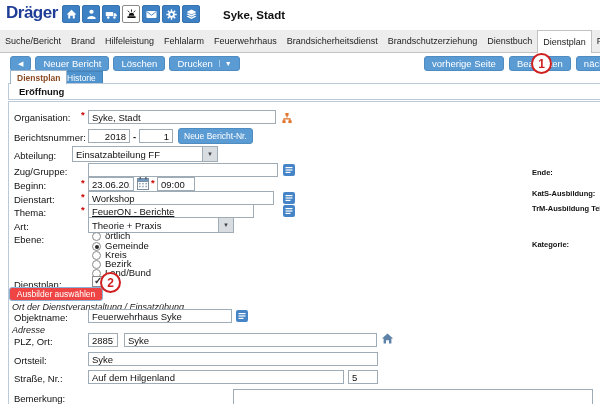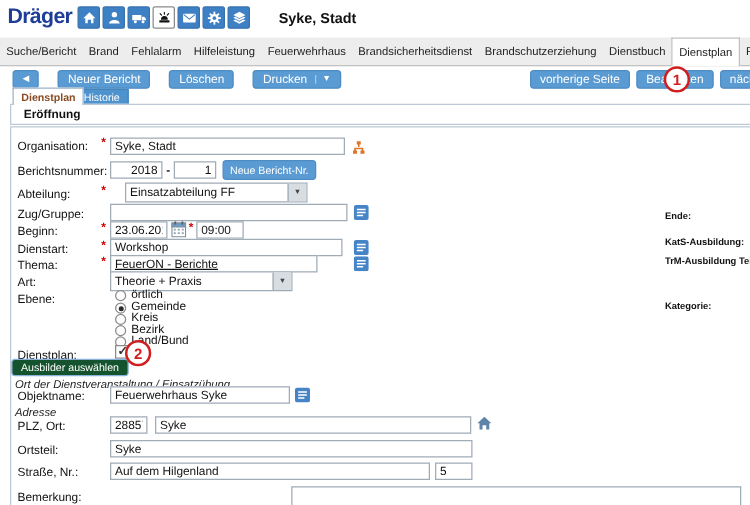--- a/index.html
+++ b/index.html
@@ -15,22 +15,22 @@
   .ptitle{position:absolute;left:223px;top:9px;font-size:11.5px;font-weight:bold;}
   
   .navbar{position:absolute;left:0;top:30px;width:600px;height:22px;background:#ededed;
           border-bottom:1px solid #c2c2c2;display:flex;align-items:stretch;box-sizing:content-box;}
   .tab{padding:0 5px;font-size:9px;display:flex;align-items:center;white-space:nowrap;color:#222;}
   .tab.active{background:#fff;border:1px solid #c2c2c2;border-bottom:0;margin-bottom:-1px;z-index:2;}
   
   .btn{height:15px;background:#5b9bd3;border:1px solid #4e8cc2;border-radius:3px;color:#fff;
        font-size:9.5px;font-family:inherit;display:inline-flex;align-items:center;justify-content:center;
        padding:0 7px;white-space:nowrap;box-sizing:border-box;}
-  .btn.pale{background:#14532d;border-color:#8ab3d9;font-size:8.5px;}
-  .tbarL{position:absolute;left:10px;top:56px;display:flex;gap:15px;}
+  .btn.pale{background:#ef4444;border-color:#8ab3d9;font-size:8.5px;}
+  .tbarL{position:absolute;left:10px;top:56px;display:flex;gap:4px;}
   .tbarR{position:absolute;left:424px;top:56px;display:flex;gap:5px;width:260px;}
   .backglyph{font-size:7px;line-height:1;}
   .caret{font-size:7px;margin-left:6px;padding-left:5px;border-left:1px solid rgba(255,255,255,.45);}
   
   .stab1{position:absolute;left:10px;top:70px;height:13px;background:#fff;border:1px solid #9db3c8;border-bottom:0;
          color:#8a4a22;font-size:8.5px;font-weight:bold;padding:0 6px;display:flex;align-items:center;z-index:3;}
   .stab2{position:absolute;left:60px;top:71px;height:11px;background:#4f93ce;border:1px solid #4585bd;color:#fff;
          font-size:8.5px;padding:0 6px;display:flex;align-items:center;box-sizing:content-box;}
   .secbox{position:absolute;left:8px;top:83px;width:750px;height:15px;border:1px solid #bcc9d6;background:#fff;
           display:flex;align-items:center;}
@@ -119,22 +119,22 @@
           <path d="M2 7.6 8 10.7 14 7.6l-1.9-1L8 8.8 3.9 6.6z"></path>
           <path d="M2 10.4 8 13.5l6-3.1-1.9-1L8 11.6 3.9 9.4z"></path>
         </svg>
     </div>
   </div>
   <div class="ptitle">Syke, Stadt</div>
 
   <div class="navbar">
     <div class="tab">Suche/Bericht</div>
     <div class="tab">Brand</div>
+    <div class="tab">Hilfeleistung</div>
     <div class="tab">Fehlalarm</div>
-    <div class="tab">Hilfeleistung</div>
     <div class="tab">Feuerwehrhaus</div>
     <div class="tab">Brandsicherheitsdienst</div>
     <div class="tab">Brandschutzerziehung</div>
     <div class="tab">Dienstbuch</div>
     <div class="tab active">Dienstplan</div>
     <div class="tab">FDS-Import</div>
   </div>
 
   <div class="tbarL">
     <div class="btn">
@@ -173,21 +173,21 @@
   </span>
 
   <span class="lbl" style="left:14px;top:132px">Berichtsnummer:</span>
   <input class="inp num" style="left: 88px; top: 129px; width: 42px;" value="2018">
   <span class="dash" style="left:133px;top:131px">-</span>
   <input class="inp num" style="left: 139px; top: 129px; width: 34px;" value="1">
   <div class="btn abs" style="left:178px;top:128px;height:16px;font-size:8.5px;padding:0 5px">Neue Bericht-Nr.</div>
 
   <span class="lbl" style="left:14px;top:150px">Abteilung:</span>
   <span class="req" style="left:81px;top:147px">*</span>
-  <div class="selbox" style="left:100px;top:146px;width:146px">
+  <div class="selbox" style="left:72px;top:146px;width:146px">
     <span class="txt">Einsatzabteilung FF</span>
     <span class="selarr"></span>
   </div>
 
   <span class="lbl" style="left:14px;top:166px">Zug/Gruppe:</span>
   <input class="inp" style="left: 88px; top: 163px; width: 190px;" value="">
   <span class="icon" style="left:283px;top:164px">
     <svg width="12" height="12" viewBox="0 0 12 12">
         <rect width="12" height="12" rx="2" fill="#4584c6"></rect>
         <rect x="2.5" y="3" width="7" height="1.2" fill="#fff"></rect>

